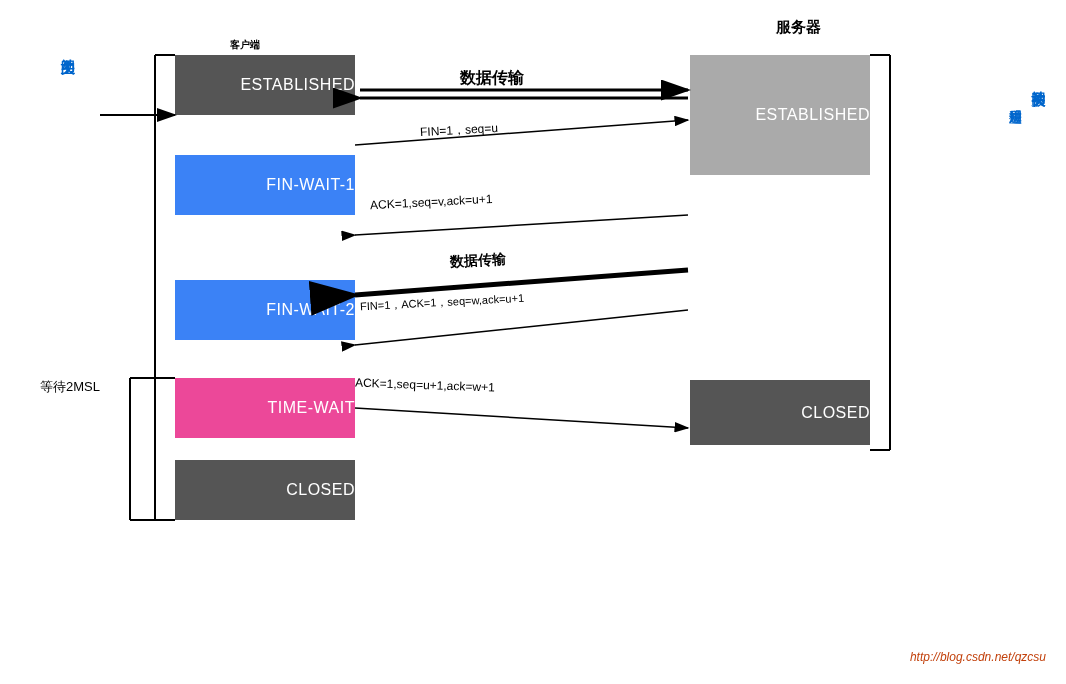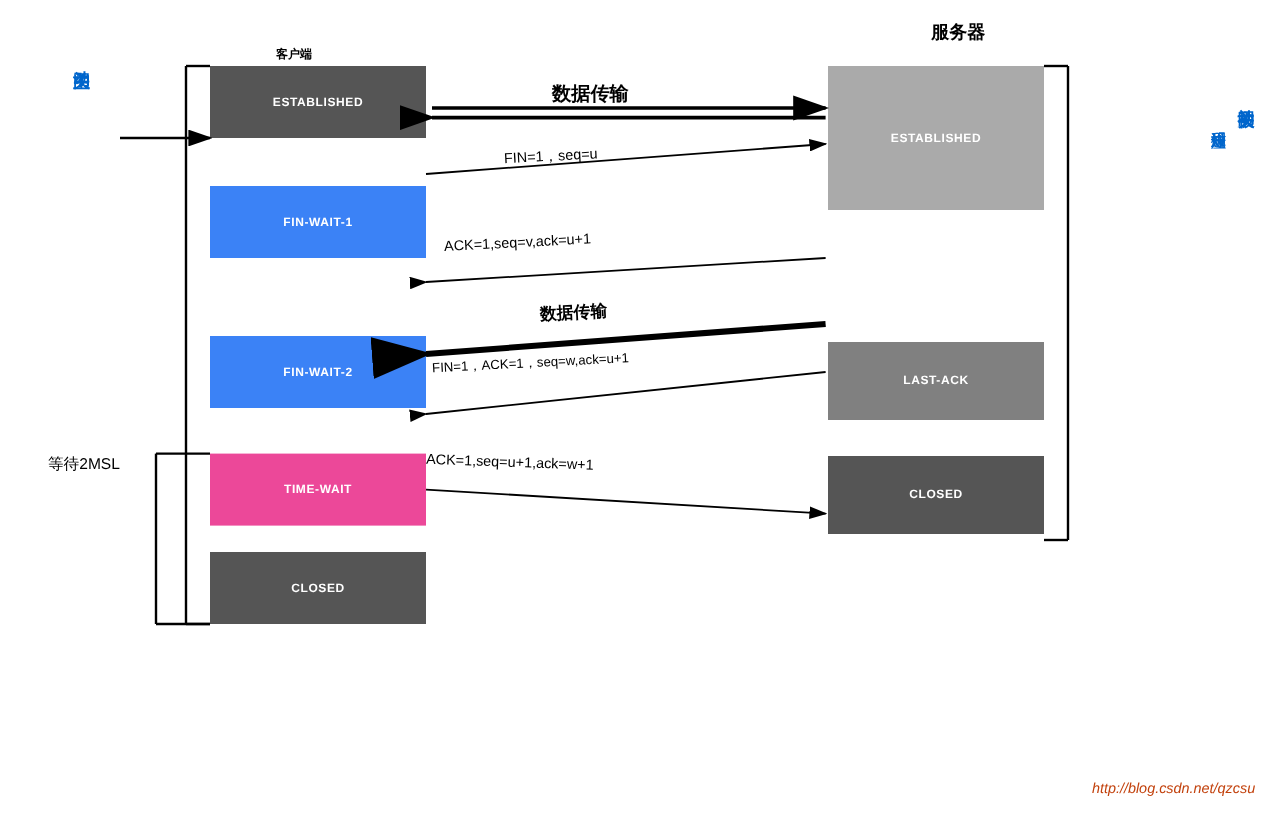--- a/index.html
+++ b/index.html
@@ -19,23 +19,23 @@
       background: #fff;
     }
 
     
     .state-box {
       position: absolute;
       background: #808080;
       color: #fff;
       display: flex;
       align-items: center;
-      justify-content: center;
-      font-size: 10px;
-      font-weight: bold;
+      justify-content: flex-end;
+      font-size: 16px;
+      font-weight: normal;
       letter-spacing: 0.5px;
       border: none;
     }
 
     .state-box.dark {
       background: #555;
     }
 
     .state-box.light {
       background: #aaa;
@@ -102,23 +102,20 @@
 
   <div class="state-box dark" style="left: 175px; top: 460px; width: 180px; height: 60px; background: #555;">
     <span>CLOSED</span>
   </div>
 
   <div class="state-box" style="left: 690px; top: 55px; width: 180px; height: 120px; background: #aaa;">
     <span>ESTABLISHED</span>
   </div>
 
 
-  <div class="state-box" style="left: 690px; top: 285px; width: 180px; height: 65px; background: #808080;">
-    <span>LAST-ACK</span>
-  </div>
 
   <div class="state-box dark" style="left: 690px; top: 380px; width: 180px; height: 65px; background: #555;">
     <span>CLOSED</span>
   </div>
 
   <svg class="arrows">
 
     <line x1="175" y1="55" x2="155" y2="55" stroke="#000" stroke-width="2"></line>
     <line x1="155" y1="55" x2="155" y2="520" stroke="#000" stroke-width="2"></line>
     <line x1="155" y1="520" x2="175" y2="520" stroke="#000" stroke-width="2"></line>

